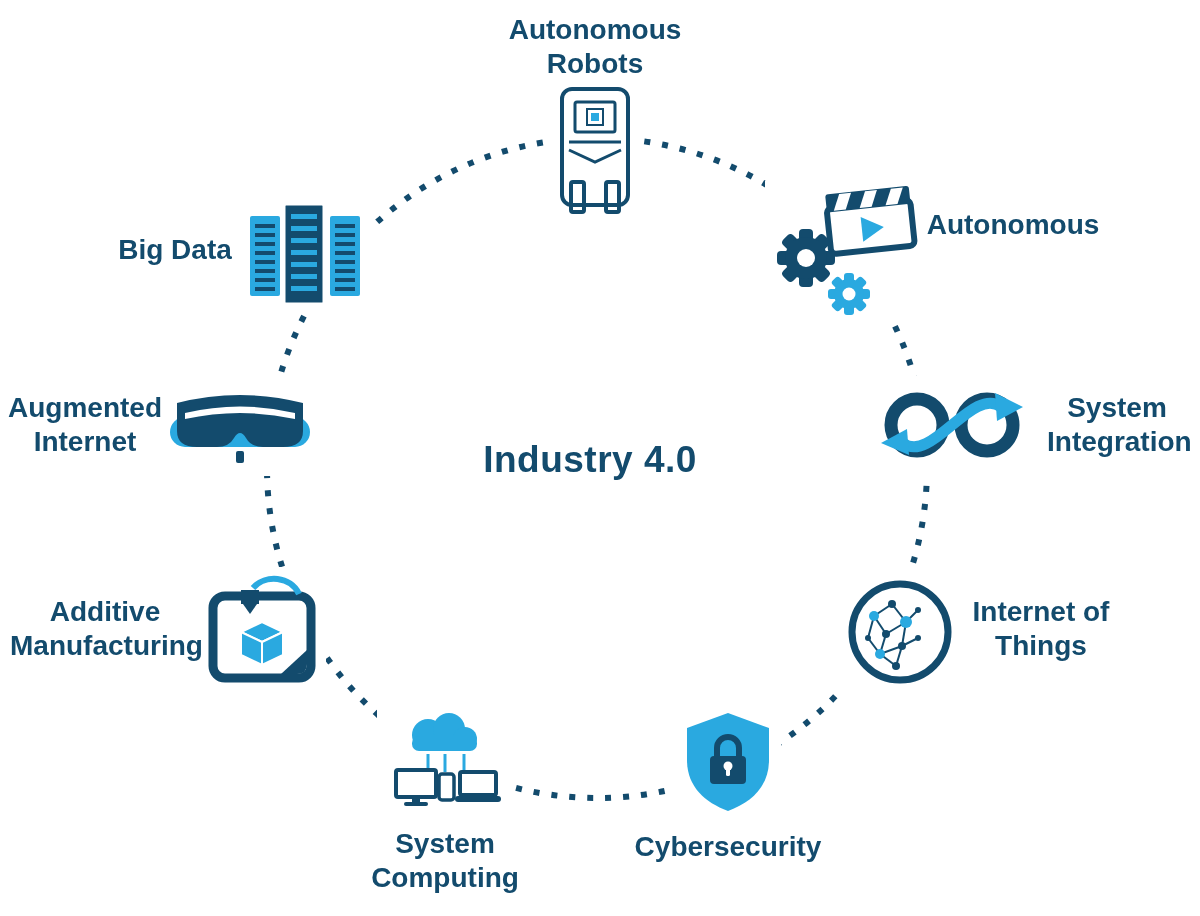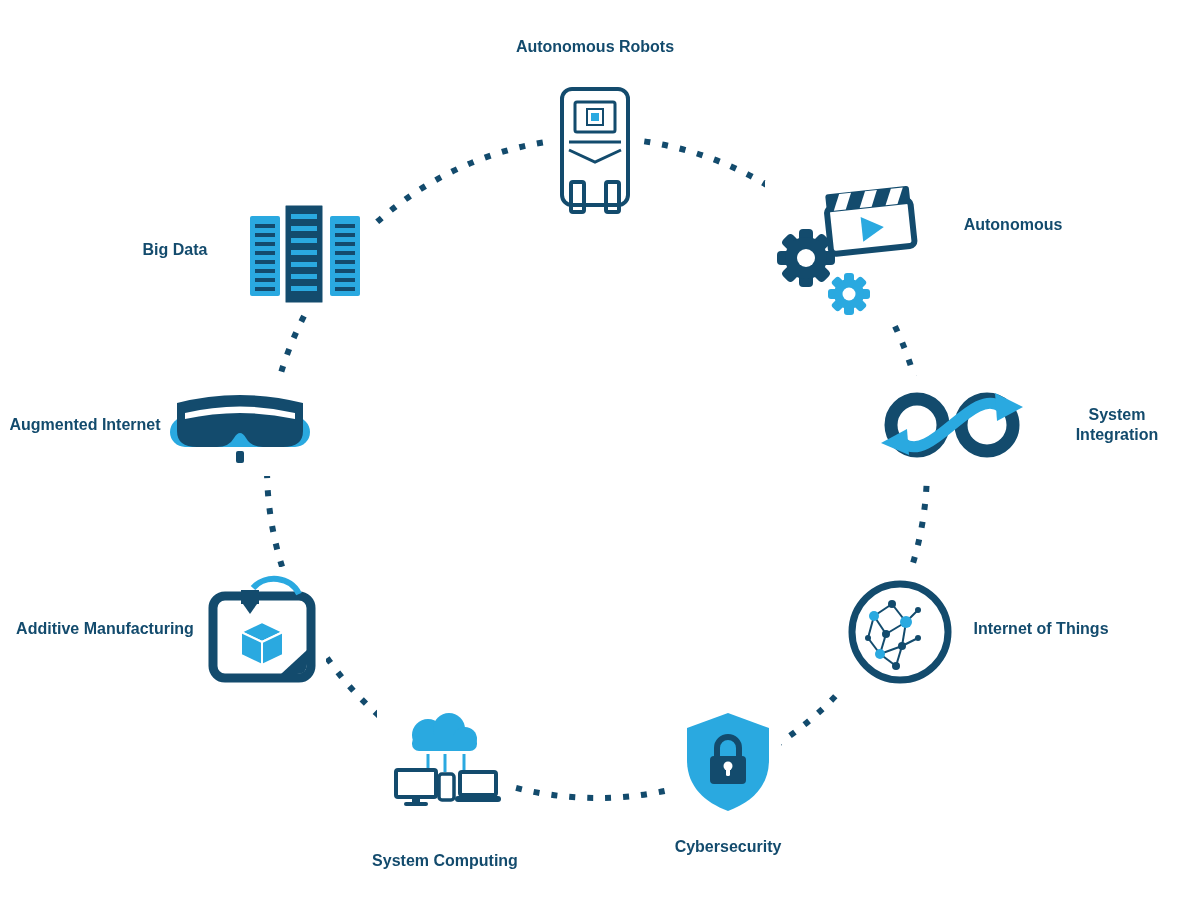--- a/index.html
+++ b/index.html
@@ -4,21 +4,21 @@
 <style>
   * { margin:0; padding:0; box-sizing:border-box; }
   html,body { background:#fff; }
   body { font-family:"Liberation Sans", sans-serif; }
   .canvas { position:relative; width:1200px; height:916px; background:#fff; overflow:hidden; }
   .ring { position:absolute; left:0; top:0; }
   .title { position:absolute; left:590px; top:460px; transform:translate(-50%,-50%);
            font-size:37px; font-weight:700; color:var(--dark,#134B6D); white-space:nowrap; letter-spacing:.5px; }
   .icon { position:absolute; transform:translate(-50%,-50%); background:#fff; padding:5px;
           display:flex; align-items:center; justify-content:center; }
-  .label { position:absolute; transform:translate(-50%,-50%); font-weight:700; font-size:16px;
+  .label { position:absolute; transform:translate(-50%,-50%); font-weight:700; font-size:28px;
            line-height:1.22; color:var(--dark,#15476B); text-align:center; }
   
   .fd{fill:var(--dark,#134B6D)} .fl{fill:var(--light,#2AA9E0)} .fw{fill:#fff} .fn{fill:none}
   .sd{stroke:var(--dark,#134B6D)} .sl{stroke:var(--light,#2AA9E0)} .sw{stroke:#fff}
   
   .n1 .icon{left:595px;top:150px}  .n1 .label{left:595px;top:47px;width:200px}
   .n2 .icon{left:845px;top:252px}  .n2 .label{left:1013px;top:225px;width:180px}
   .n3 .icon{left:952px;top:425px}  .n3 .label{left:1117px;top:425px;width:140px}
   .n4 .icon{left:900px;top:632px}  .n4 .label{left:1041px;top:629px;width:150px}
   .n5 .icon{left:728px;top:762px}  .n5 .label{left:728px;top:847px;width:220px}
@@ -232,14 +232,15 @@
             <rect x="47" y="50" width="26" height="5"></rect>
           <rect x="47" y="62" width="26" height="5"></rect>
             <rect x="47" y="74" width="26" height="5"></rect>
           <rect x="47" y="86" width="26" height="5"></rect>
         </g>
       </svg>
     </div>
     <div class="label">Big Data</div>
   </div>
 
+  <h1 class="title">Industry 4.0</h1>
 
 </div>
 
 </body></html>

